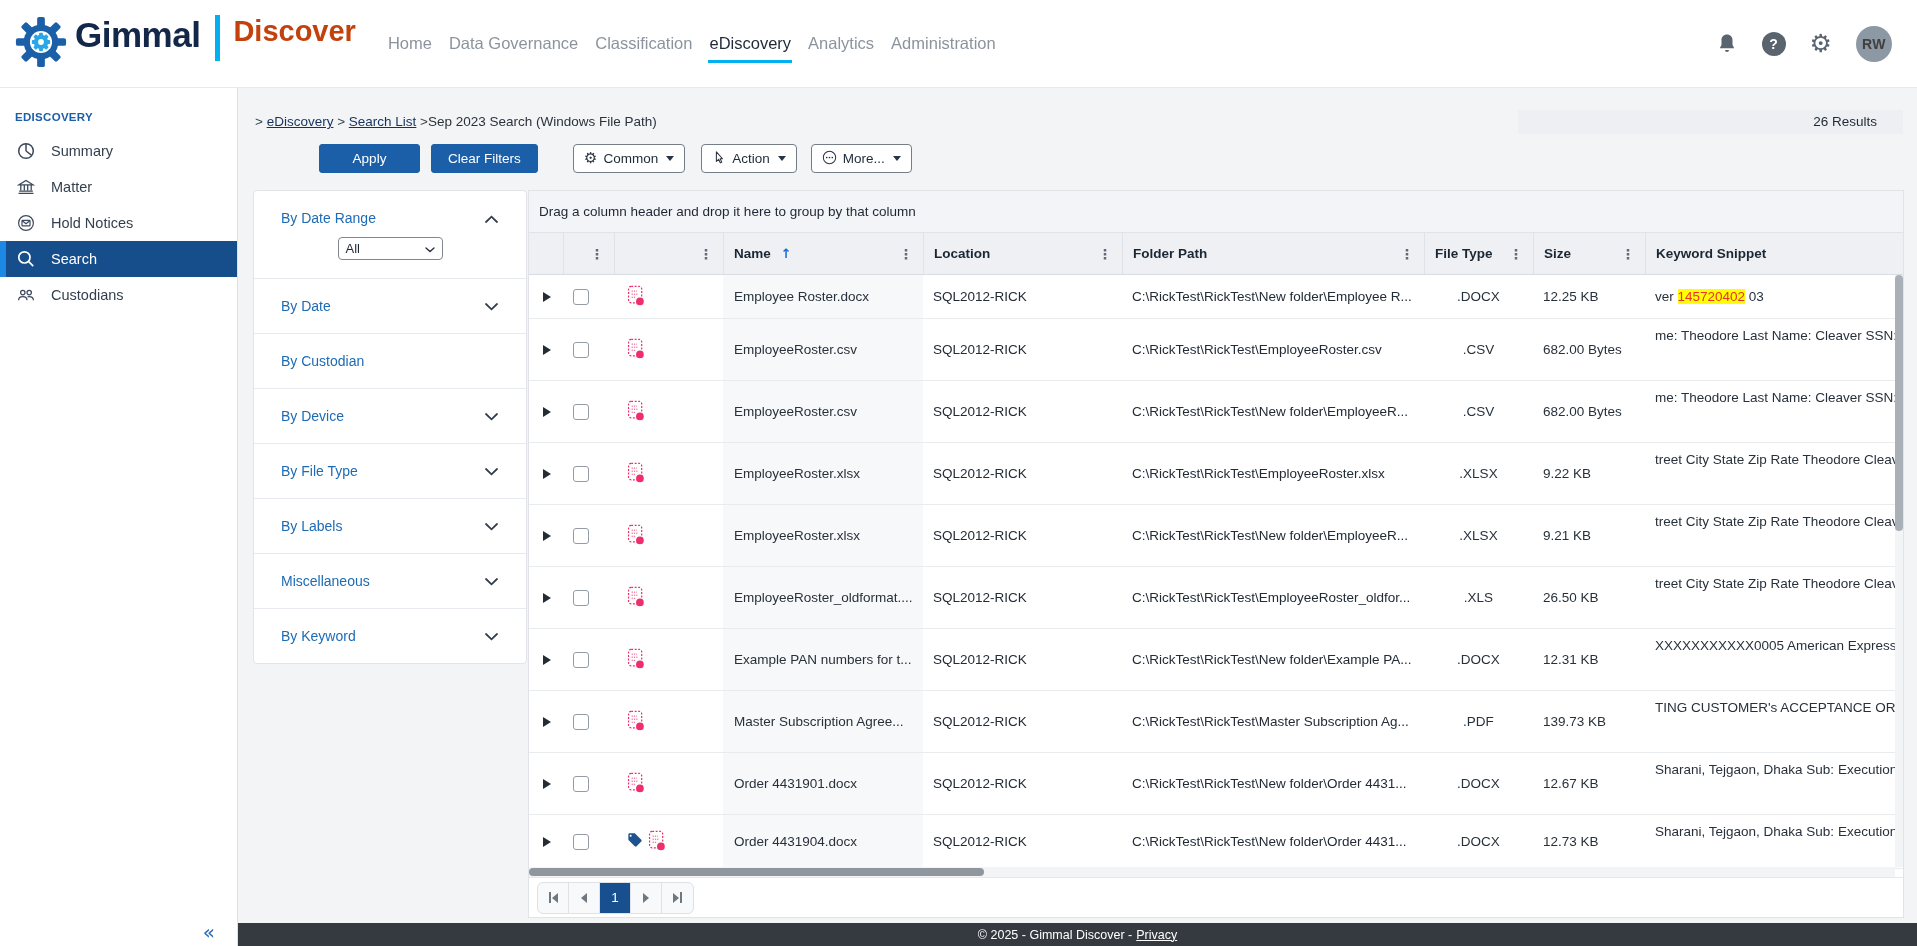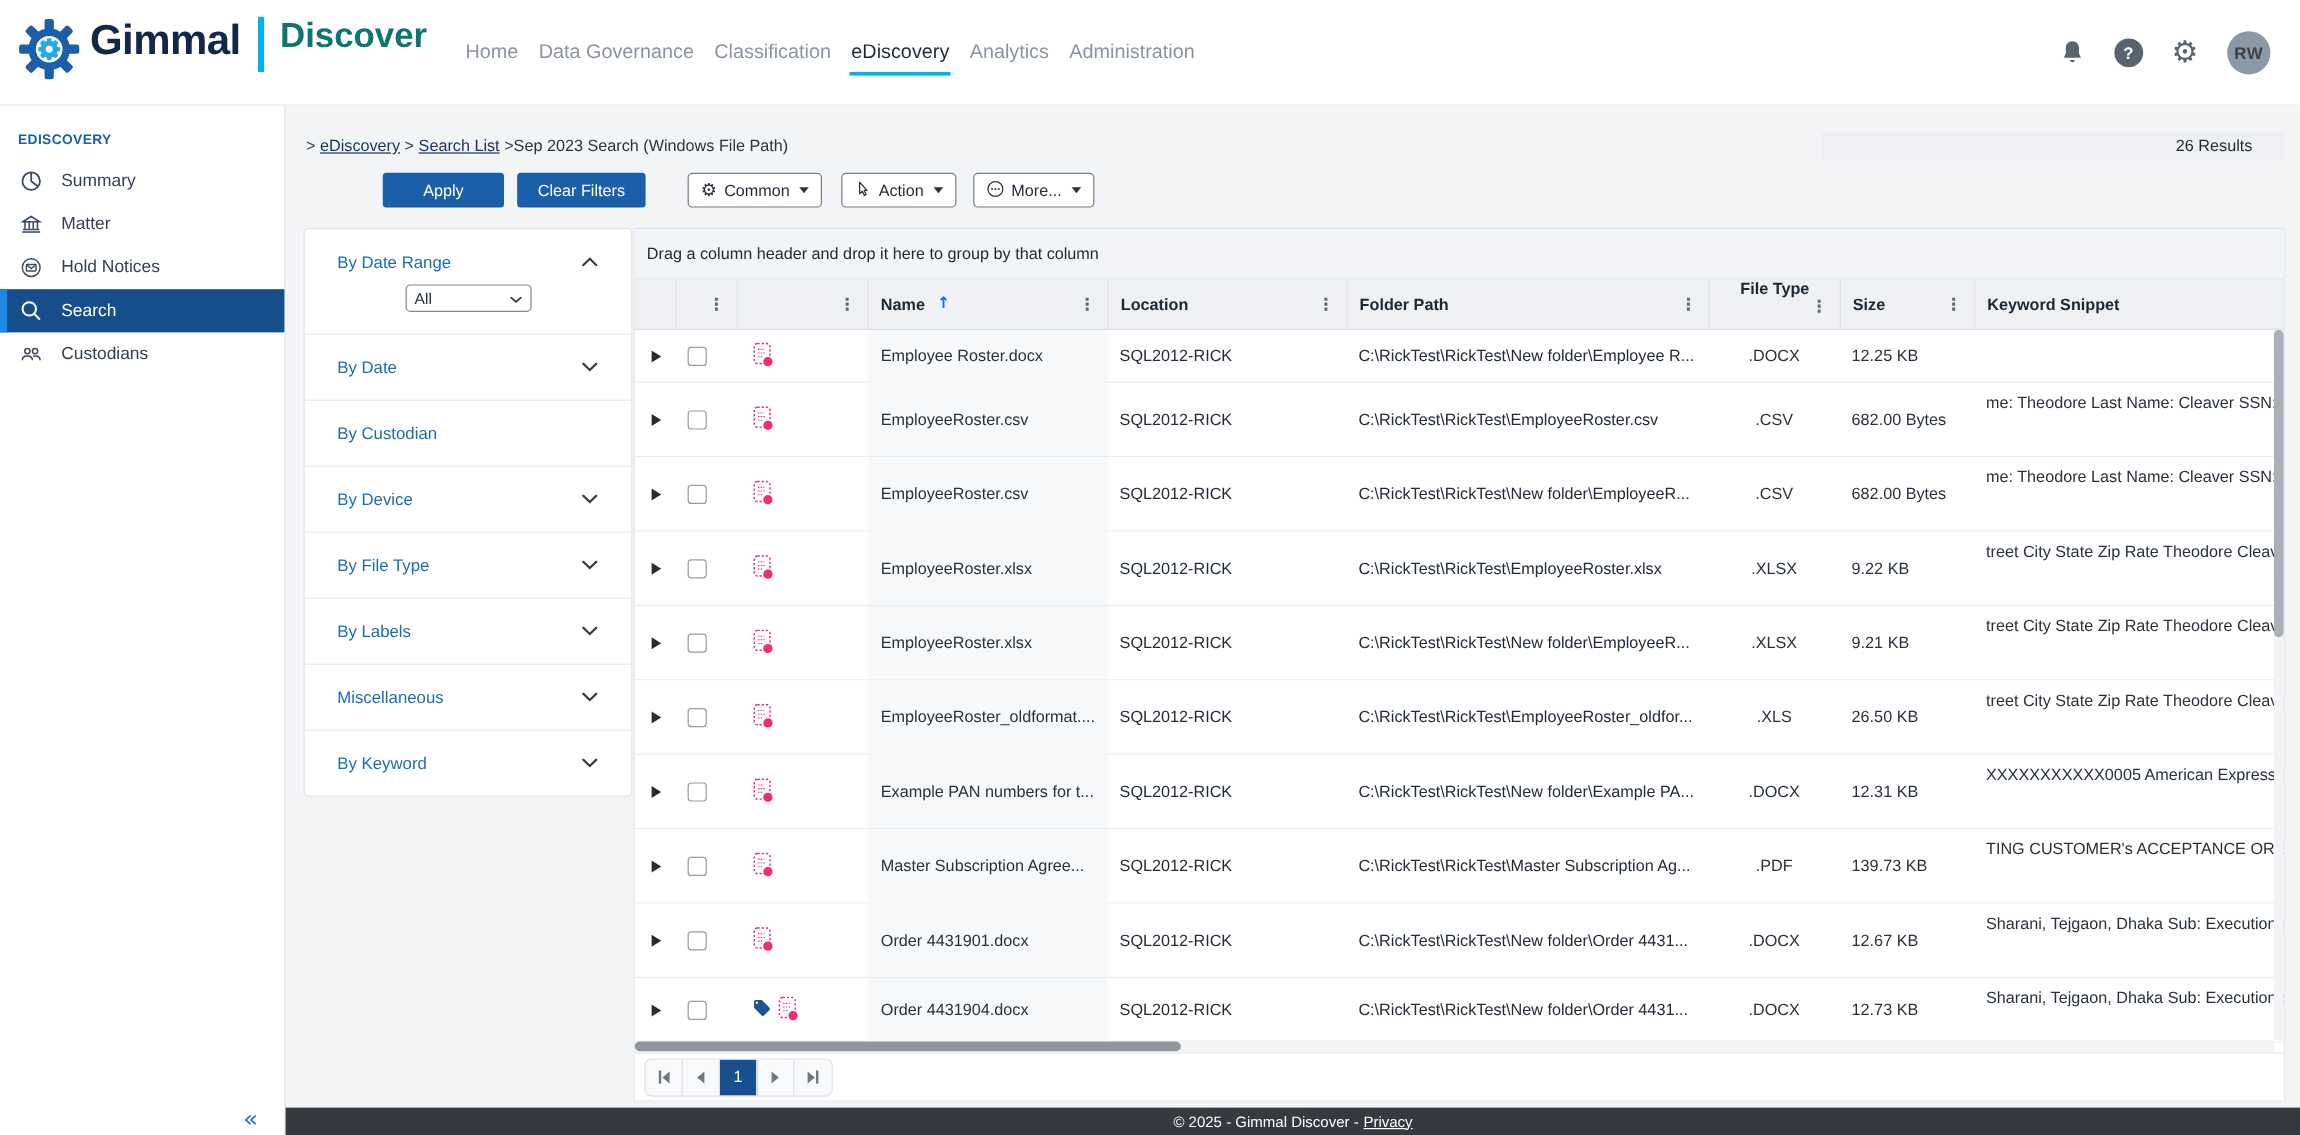--- a/index.html
+++ b/index.html
@@ -6,21 +6,21 @@
   html,body { background:#e9ebee; }
   body { font-family:"Liberation Sans", sans-serif; }
   .app { position:relative; width:1917px; height:946px; background:#f3f4f6; overflow:hidden; }
 
   
   .topbar { position:absolute; top:0; left:0; right:0; height:88px; background:#fff;
             border-bottom:1px solid #e7e9ed; display:flex; align-items:center; z-index:5; }
   .logo { display:flex; align-items:flex-start; margin-left:14px; }
   .logo-gimmal { font-size:35px; font-weight:700; color:#132748; margin-left:7px; letter-spacing:-.5px; }
   .logo-bar { width:5px; height:46px; background:#00b0f0; margin:0 13px 0 15px; }
-  .logo-discover { font-size:29px; font-weight:600; color:#0f766e; }
+  .logo-discover { font-size:29px; font-weight:600; color:#c2410c; }
   .topnav { display:flex; gap:15px; margin-left:31px; height:100%; align-items:center;justify-content:flex-end; }
   .nav-item { font-size:16.5px; color:#8b949e; padding:10px 1px 7px; border-bottom:3px solid transparent; cursor:pointer; }
   .nav-item.active { color:#1f2a36; border-bottom-color:#00b0f0; }
   .top-right { margin-left:auto; display:flex; align-items:center; gap:24px; margin-right:25px; }
   .tb-icon { color:#59646f; display:flex; align-items:center; }
   .help-circle { width:24px; height:24px; border-radius:50%; background:#59646f; color:#fff;
                  font-size:14px; font-weight:700; display:flex; align-items:center; justify-content:center; }
   .gear-glyph { font-family:"DejaVu Sans", sans-serif; font-size:25px; line-height:1; color:#59646f; }
   .avatar { width:36px; height:36px; border-radius:50%; background:#8d98a5; color:#404040; font-size:14px;
             font-weight:600; display:flex; align-items:center; justify-content:center; letter-spacing:.5px; }
@@ -80,21 +80,21 @@
   .hcell { display:flex; align-items:center; padding:0 10px; font-size:13.5px; font-weight:600; color:#1b2733; position:relative; }
   .hcell + .hcell { border-left:1px solid #dfe2e7; }
   .kebab { font-family:"DejaVu Sans", sans-serif; font-size:14px; font-weight:700; color:#5f6b7a; margin-left:auto; cursor:pointer; }
   .sort-arrow { color:#1a6fd4; font-family:"DejaVu Sans", sans-serif; font-size:13px; margin-left:10px; }
   .col-expand { width:34px; }
   .col-check  { width:51px; }
   .col-icon   { width:109px; }
   .col-name   { width:200px; }
   .col-loc    { width:199px; }
   .col-folder { width:302px; }
-  .col-type   { width:109px;flex-direction:column; }
+  .col-type   { width:109px; }
   .col-size   { width:112px; }
   .col-snippet{ flex:1; }
 
   .grid-body { height:594px; overflow:hidden; }
   .grid-row { height:62px; display:flex; border-bottom:1px solid #e9ecef; background:#fff; }
   .grid-row:first-child { height:44px; }
   .grid-row:last-child { height:54px; }
   .cell { display:flex; align-items:center; padding:0 10px; font-size:13.5px; color:#28313b;
           overflow:hidden; white-space:nowrap; }
   .cell.col-name { background:#f7f8f9; padding-left:11px; }
@@ -407,20 +407,23 @@
                   <rect x="1.5" y="1.5" width="15" height="19" rx="3" fill="none" stroke="#ee2f6b" stroke-width="1.4" stroke-dasharray="2.2 1.8"></rect>
                   <path d="M5 7h6M5 10.5h7M5 14h5" stroke="#ee2f6b" stroke-width="1" stroke-dasharray="1.4 1.2" fill="none"></path>
                   <circle cx="14.5" cy="18.8" r="4.4" fill="#ee2f6b"></circle>
                 </svg></span>
             </div>
             <div class="cell col-name">Employee Roster.docx</div>
             <div class="cell col-loc">SQL2012-RICK</div>
             <div class="cell col-folder">C:\RickTest\RickTest\New folder\Employee R...</div>
             <div class="cell col-type">.DOCX</div>
             <div class="cell col-size">12.25 KB</div>
+            <div class="cell col-snippet">
+              <span class="snip"><span>ver </span><span class="hl">145720402</span><span> 03</span></span>
+            </div>
           </div>
           <div class="grid-row">
             <div class="cell col-expand">
               <span class="tri-expand"></span>
             </div>
             <div class="cell col-check">
               <span class="checkbox"></span>
             </div>
             <div class="cell col-icon">
               <span><svg width="18" height="21" viewBox="0 0 20 24">

